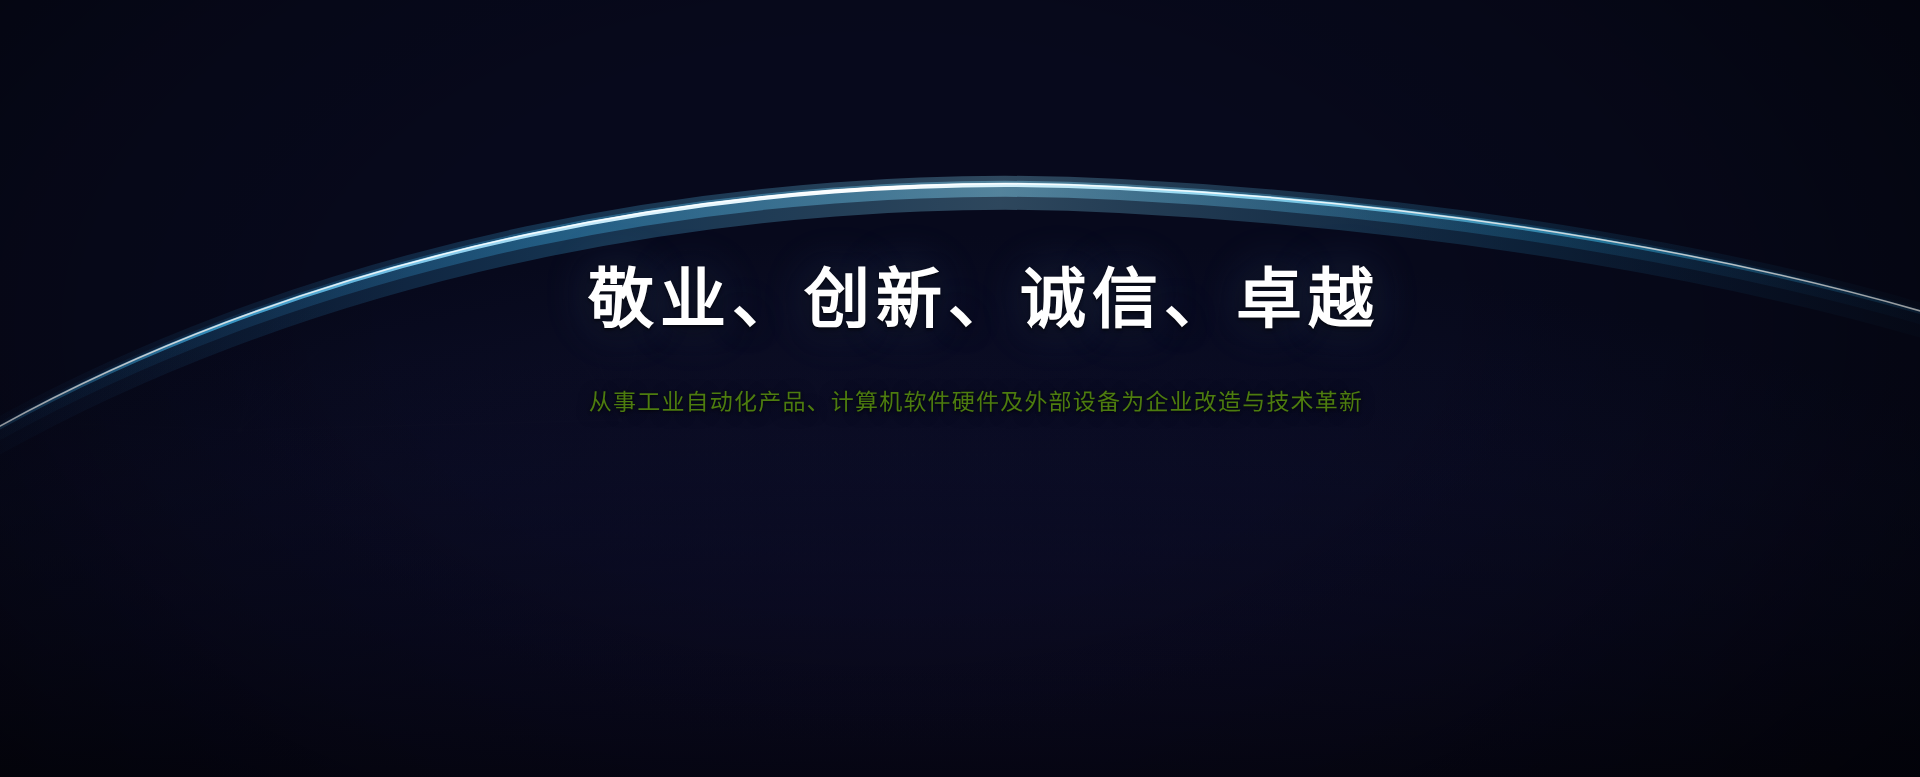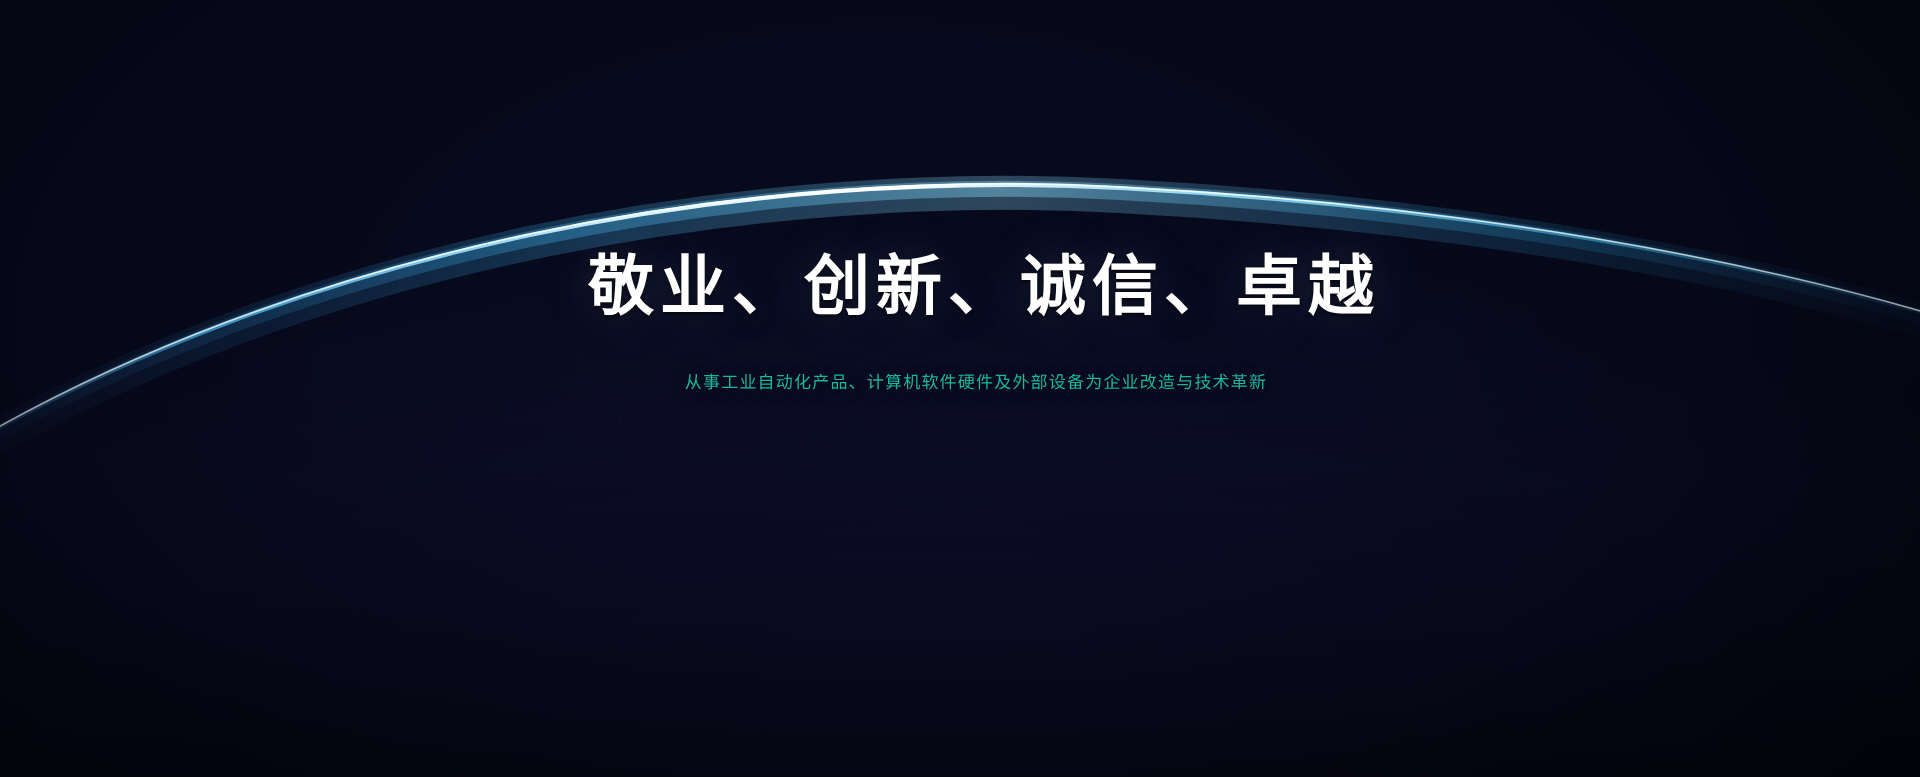--- a/index.html
+++ b/index.html
@@ -116,21 +116,21 @@
   .bg-vignette {
     background: radial-gradient(ellipse 1250px 720px at 46% 42%,
       rgba(0,0,0,0) 38%, rgba(0,0,0,0.18) 68%, rgba(0,0,0,0.52) 100%);
   }
 
   
   .hero-content {
     position: absolute;
     left: 0;
     right: 0;
-    top: 248px;
+    top: 261px;
     text-align: center;
     z-index: 40;
     padding-left: 48px;
   }
 
   .hero-title {
     margin: 0;
     font-size: 66px;
     line-height: 1.18;
     font-weight: 700;
@@ -138,24 +138,24 @@
     letter-spacing: 6px;
     text-shadow:
       0 2px 3px rgba(0,0,0,0.55),
       0 6px 22px rgba(0,0,0,0.45),
       0 0 50px rgba(140,190,255,0.22);
     white-space: nowrap;
   }
 
   .hero-subtitle {
     margin: 40px 16px 0 0;
-    font-size: 17px;
+    font-size: 23px;
     line-height: 2.0;
     font-weight: 400;
-    color: #14b8a6;
+    color: #4d7c0f;
     letter-spacing: 1.2px;
     text-shadow:
       0 1px 3px rgba(0,0,0,0.70),
       0 2px 14px rgba(0,0,0,0.50);
   }
   .hero-subtitle .sub-line { display: block; white-space: nowrap; }
 </style>
 </head>
 <body>
 

